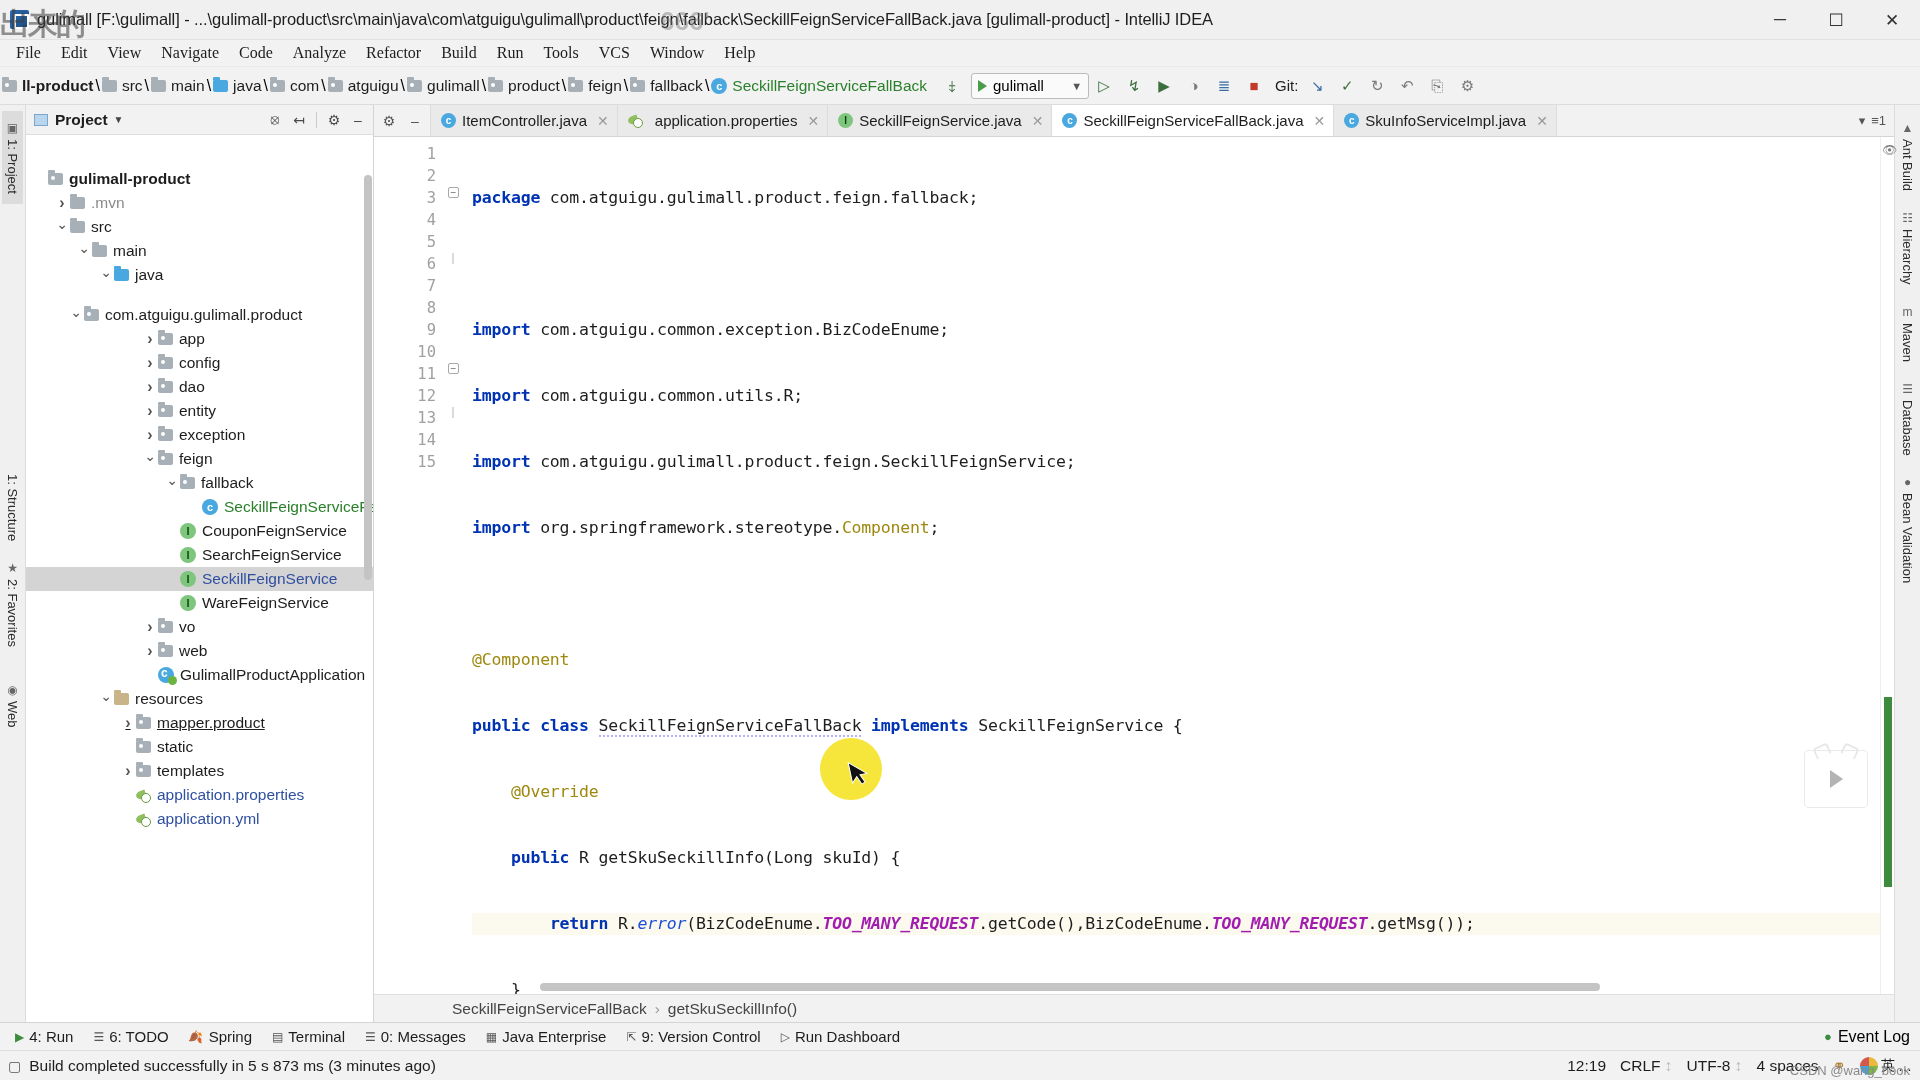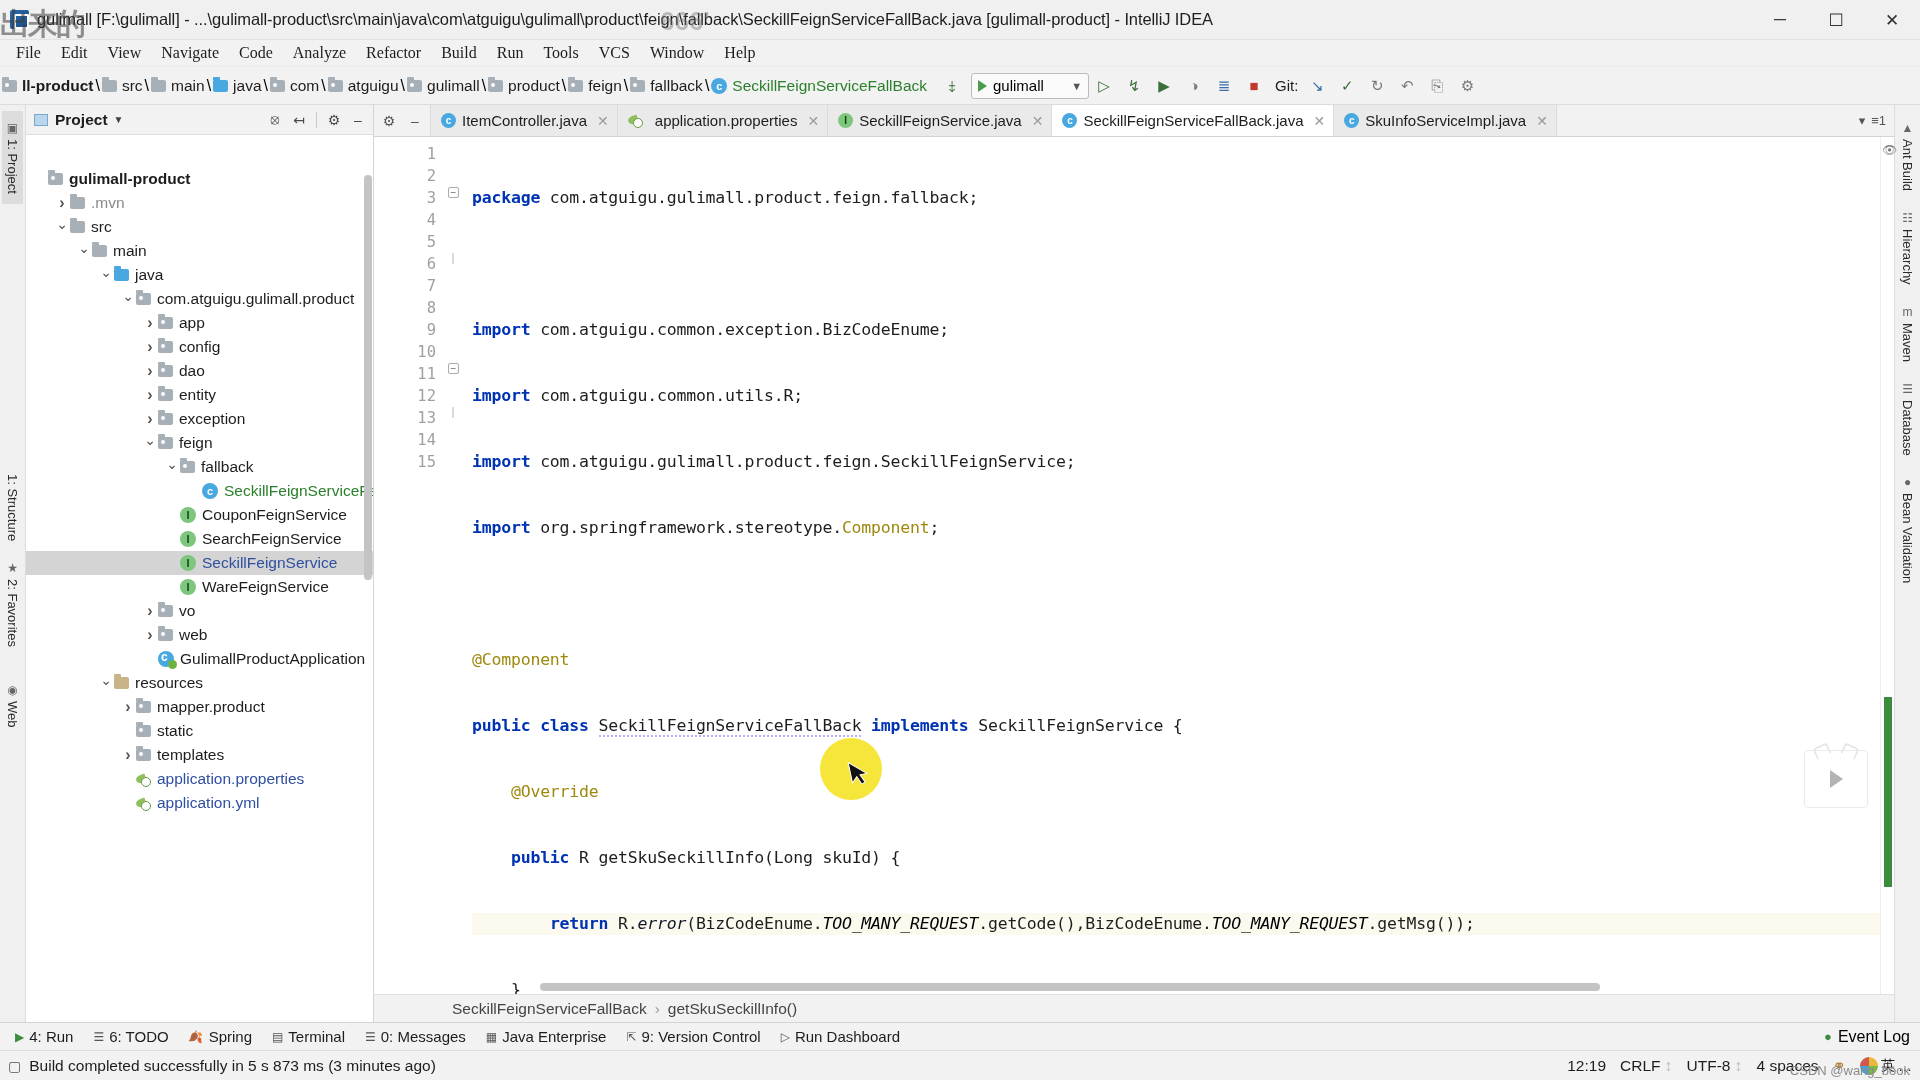--- a/index.html
+++ b/index.html
@@ -227,22 +227,22 @@
 
   .code {
     flex:1 1 auto; padding-top: 6px; font-family: "DejaVu Sans Mono", monospace;
     font-size: 16.5px; line-height: 22px; white-space: pre; overflow: hidden;
     position:relative; color:#1d1d1d; letter-spacing: -0.2px;
   }
   .code-line { height:22px; }
   .code-line.caret { background: #fcfaef; }
   .kw { color:#0033b3; font-weight:bold; }
   .ann { color:#9e880d; }
-  .stat { color:#0f172a; font-style: italic; }
-  .mfield { font-style: italic; color:#000000; }
+  .stat { color:#1d4ed8; font-style: italic; }
+  .mfield { font-style: italic; color:#a21caf;font-weight:bold; }
   .err-underline { border-bottom: 2px dotted #b3b3ff; }
 
   .right-marker-bar {
     width: 14px; flex:0 0 14px; background:#fff; border-left:1px solid #eee; position:relative;
   }
   .marker-eye { position:absolute; top: 6px; left: 1px; font-size: 12px; color:#7a7a7a; }
   .marker-strip {
     position:absolute; right:2px; width:8px; background:#3d8b3d;
   }
 
@@ -502,21 +502,21 @@
           <div class="tree-row" style="padding-left: 50px;">
             <span class="twisty open"></span>
             <span class="t-ico folder-ico"></span>
             <span class="t-label">main</span>
           </div>
           <div class="tree-row" style="padding-left: 72px;">
             <span class="twisty open"></span>
             <span class="t-ico folder-ico blue"></span>
             <span class="t-label">java</span>
           </div>
-          <div class="tree-row" style="padding-left: 94px;">
+          <div class="tree-row" style="padding-left: 42px; margin-top: 16px;">
             <span class="twisty open"></span>
             <span class="t-ico folder-ico pkg"></span>
             <span class="t-label">com.atguigu.gulimall.product</span>
           </div>
           <div class="tree-row" style="padding-left: 116px;">
             <span class="twisty closed"></span>
             <span class="t-ico folder-ico pkg"></span>
             <span class="t-label">app</span>
           </div>
           <div class="tree-row" style="padding-left: 116px;">
@@ -589,21 +589,21 @@
             <span class="file-ico-spring">
               <span class="boot"></span>
             </span>
             <span class="t-label">GulimallProductApplication</span>
           </div>
           <div class="tree-row" style="padding-left: 72px;">
             <span class="twisty open"></span>
             <span class="t-ico folder-ico res"></span>
             <span class="t-label">resources</span>
           </div>
-          <div class="tree-row" style="padding-left: 94px;">
+          <div class="tree-row" style="padding-left: 94px; text-decoration: underline;">
             <span class="twisty closed"></span>
             <span class="t-ico folder-ico pkg"></span>
             <span class="t-label">mapper.product</span>
           </div>
           <div class="tree-row" style="padding-left: 94px;">
             <span class="twisty none"></span>
             <span class="t-ico folder-ico pkg"></span>
             <span class="t-label">static</span>
           </div>
           <div class="tree-row" style="padding-left: 94px;">

